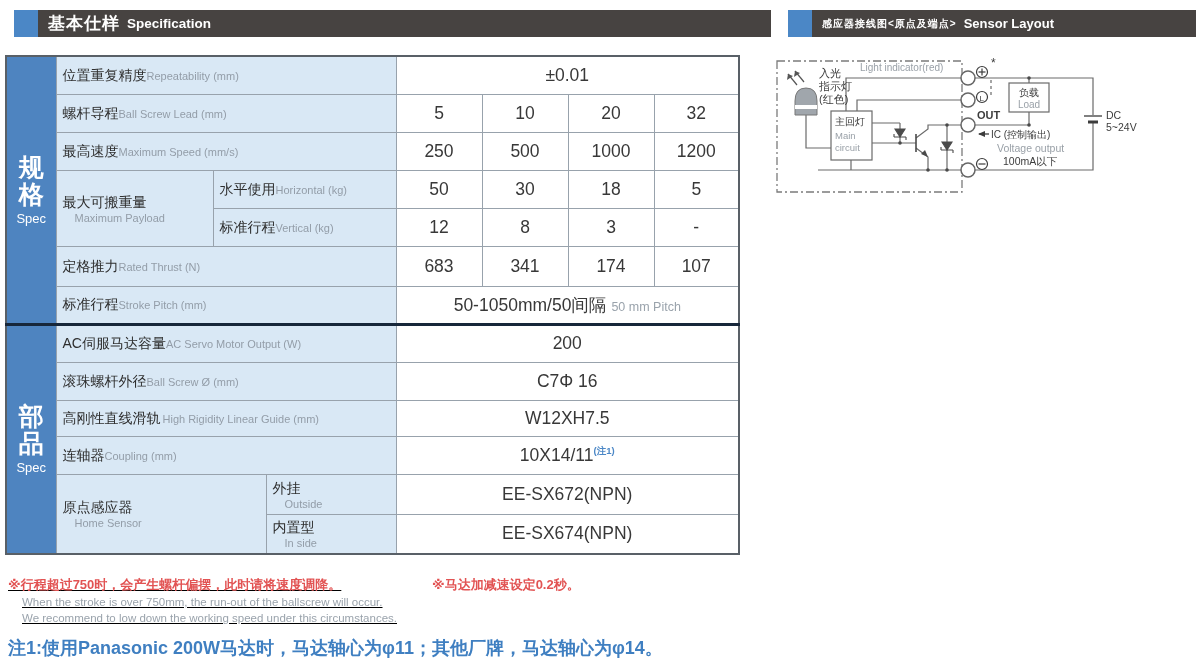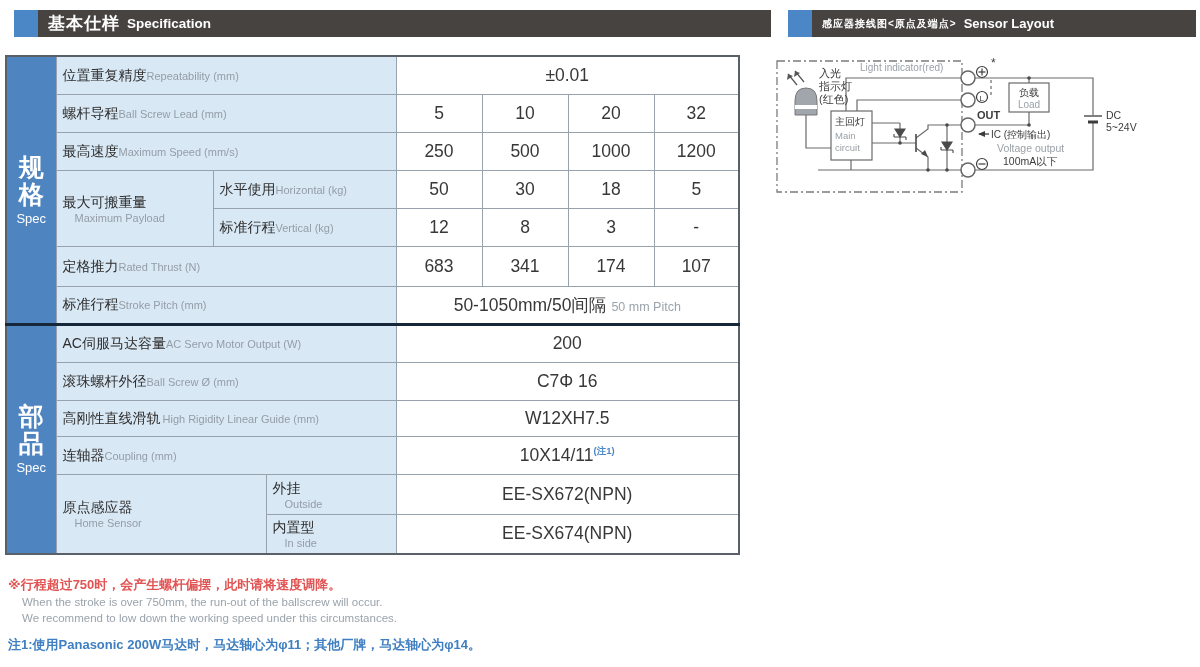--- a/index.html
+++ b/index.html
@@ -29,24 +29,24 @@
   .en-l { font-size:11px; color:#939da8; }
   .en-blk { display:block; font-size:11px; color:#939da8; margin-left:12px; }
   td.val { background:#fff; text-align:center; font-size:17.5px; color:#383838; }
   .val-gray { font-size:12.5px; color:#9aa3ac; margin-left:5px; }
   sup.note { color:#4b87c6; font-size:9.5px; font-weight:bold; }
   tr.section-start td { border-top:3px solid #17273a; }
 
   
   #footnotes { position:absolute; left:8px; top:576px; width:748px; }
   .fn-row { display:flex; }
-  .fn-col-l { width:424px; }
+  .fn-col-l { width:424px;text-decoration:underline; }
   .fn-red { color:#e25353; font-size:13px; font-weight:bold; line-height:1.35; }
   .fn-en { color:#9aa3ac; font-size:11.5px; line-height:1.45; padding-left:14px; }
-  .fn-blue { color:#3f7fc1; font-size:13px; font-weight:bold; margin-top:9px; }
+  .fn-blue { color:#3f7fc1; font-size:18px; font-weight:bold; margin-top:9px; }
   .fn-en2 { color:#9aa3ac; font-size:11.5px; padding-left:24px; margin-top:2px; }
 
   
   #diagram { position:absolute; left:775px; top:55px; }
   #diagram text { font-family:"Liberation Sans","DejaVu Sans",sans-serif; }
   .t-dark { fill:#3c3c3c; } .t-gray { fill:#9aa1a8; }
 </style>
 </head>
 <body>
 <div id="stage">
@@ -182,20 +182,21 @@
 </table>
 
 <div id="footnotes">
   <div class="fn-row">
     <div class="fn-col-l">
       <div class="fn-red">※行程超过750时，会产生螺杆偏摆，此时请将速度调降。</div>
       <div class="fn-en">When the stroke is over 750mm, the run-out of the ballscrew will occur.</div>
       <div class="fn-en">We recommend to low down the working speed under this circumstances.</div>
     </div>
     <div>
+      <div class="fn-red">※马达加减速设定0.2秒。</div>
     </div>
   </div>
   <div class="fn-blue">注1:使用Panasonic 200W马达时，马达轴心为φ11；其他厂牌，马达轴心为φ14。</div>
 </div>
 
 <svg id="diagram" width="420" height="150" viewBox="0 0 420 150">
 
   <rect x="2" y="6" width="185" height="131" fill="none" stroke="#7b7b7b" stroke-width="1.3" stroke-dasharray="8 3 2 3"></rect>
 
   <g stroke="#6a6a6a" stroke-width="1.2" fill="none">

